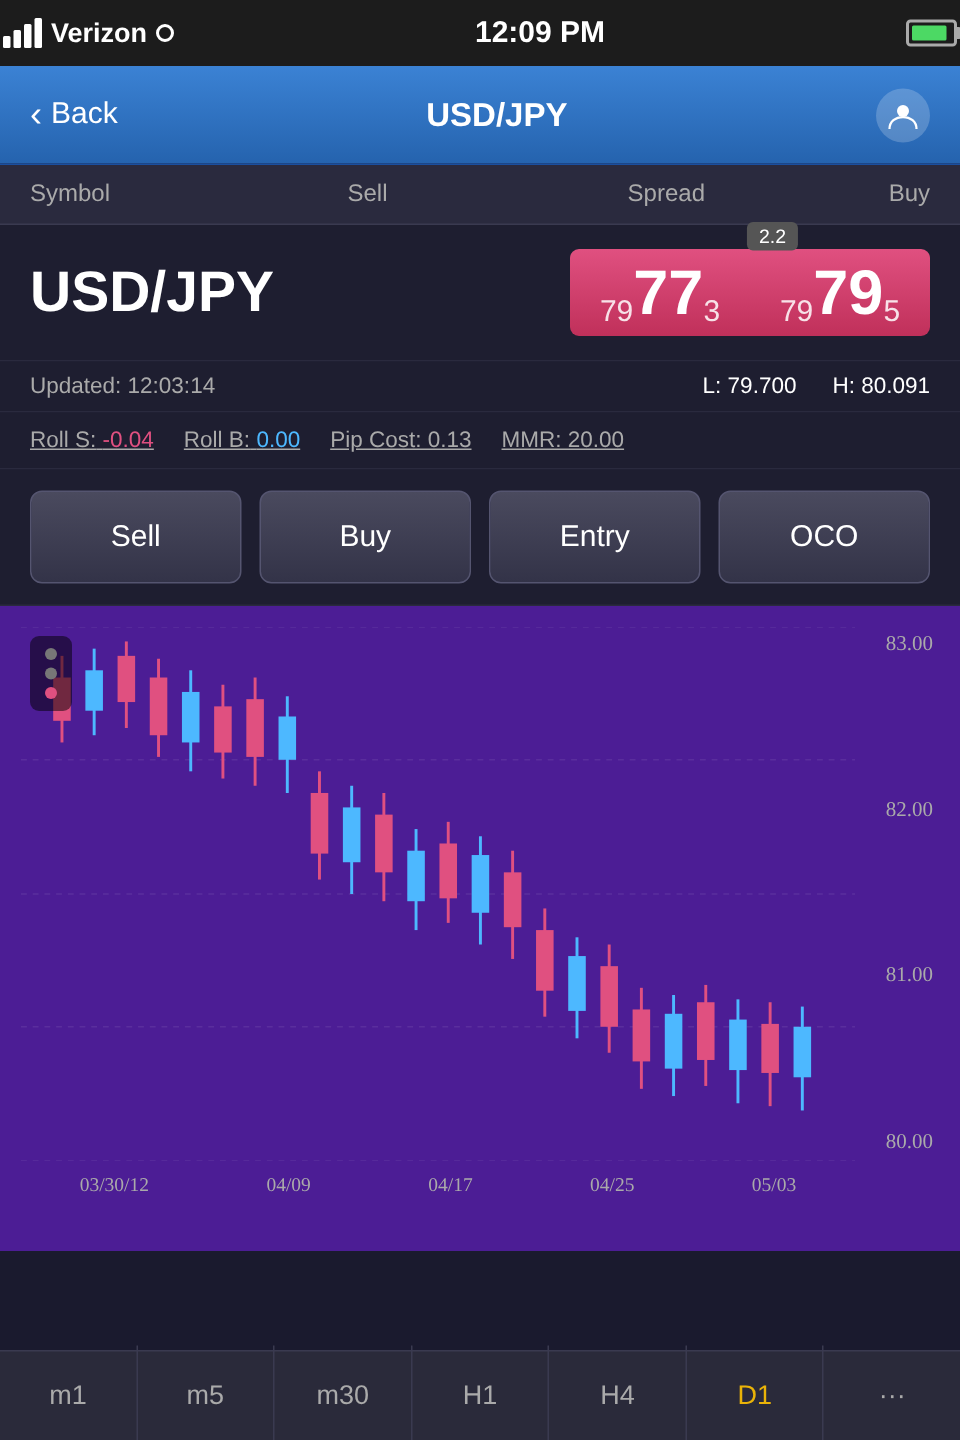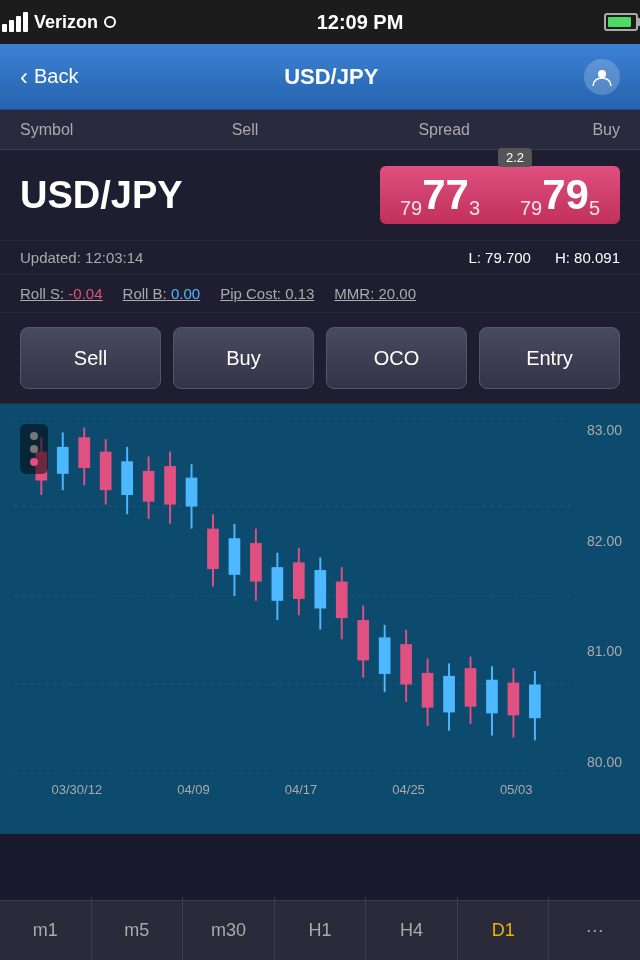--- a/index.html
+++ b/index.html
@@ -254,23 +254,24 @@
       display: flex;
       align-items: center;
       justify-content: center;
       cursor: pointer;
     }
 
     
     .chart-area {
       width: 640px;
       height: 430px;
-      background: #0c4a6e;
+      background: #4c1d95;
       position: relative;
       overflow: hidden;
+      font-family: Liberation Serif, serif;
     }
     .chart-y-axis {
       position: absolute;
       right: 14px;
       top: 14px;
       bottom: 60px;
       width: 56px;
       display: flex;
       flex-direction: column;
       justify-content: space-between;
@@ -420,22 +421,22 @@
     <span>Roll B:</span>
     <span class="pos">0.00</span>
   </div>
   <div class="roll-item">Pip Cost: 0.13</div>
   <div class="roll-item">MMR: 20.00</div>
 </div>
 
 <div class="action-row">
   <button class="action-btn">Sell</button>
   <button class="action-btn">Buy</button>
+  <button class="action-btn">Entry</button>
   <button class="action-btn">OCO</button>
-  <button class="action-btn">Entry</button>
 </div>
 
 <div class="chart-area">
 
   <svg class="chart-svg" viewBox="0 0 570 370" preserveAspectRatio="none" style="position:absolute;top:14px;left:14px;width:calc(100% - 84px);height:calc(100% - 74px);">
 
     <line x1="0" y1="0" x2="570" y2="0" stroke="rgba(255,255,255,0.08)" stroke-dasharray="4,4"></line>
     <line x1="0" y1="92" x2="570" y2="92" stroke="rgba(255,255,255,0.08)" stroke-dasharray="4,4"></line>
     <line x1="0" y1="185" x2="570" y2="185" stroke="rgba(255,255,255,0.08)" stroke-dasharray="4,4"></line>
     <line x1="0" y1="277" x2="570" y2="277" stroke="rgba(255,255,255,0.08)" stroke-dasharray="4,4"></line>

